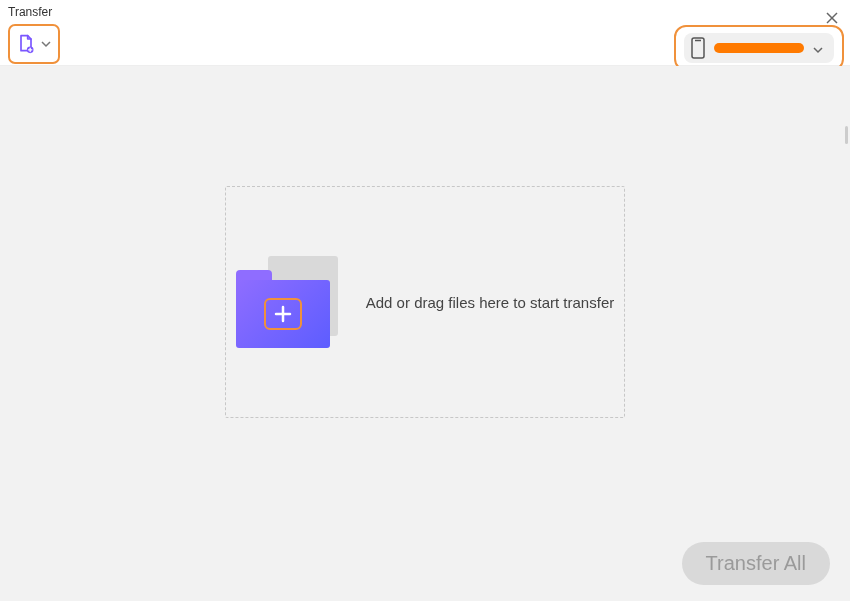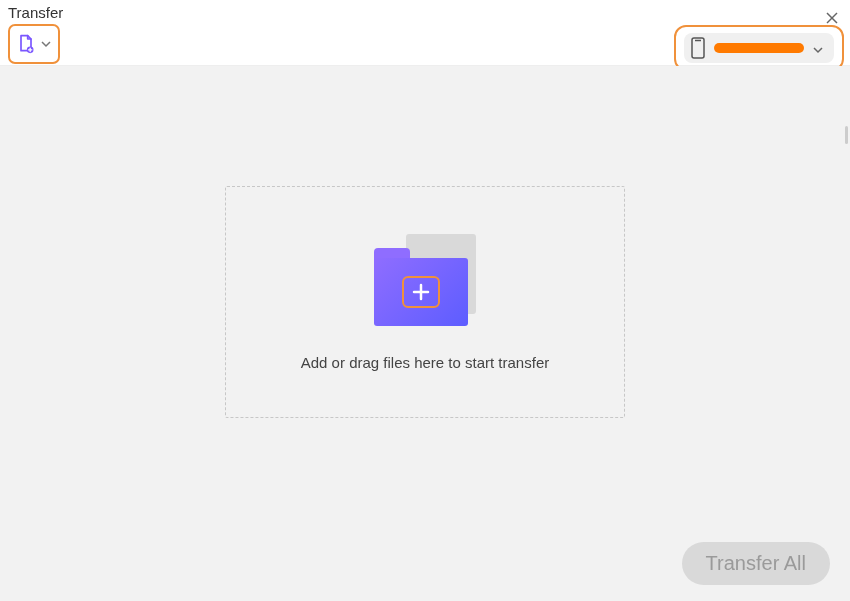--- a/index.html
+++ b/index.html
@@ -1,19 +1,19 @@
 <!DOCTYPE html>
 <html><head>
   <meta charset="utf-8">
   <style>
     * { box-sizing: border-box; margin: 0; padding: 0; }
     body { width: 850px; height: 601px; font-family: -apple-system, "Segoe UI", Arial, sans-serif; background: #fff; overflow: hidden; position: relative; }
 
     .titlebar { height: 24px; display: flex; align-items: center; padding: 0 8px; position: relative; }
-    .titlebar-title { font-size: 15px; color: #333; }
+    .titlebar-title { font-size: 12px; color: #333; }
     .titlebar-close { position: absolute; right: 10px; top: 10px; width: 16px; height: 16px; cursor: pointer; color: #666; }
     .titlebar-close svg { width: 100%; height: 100%; }
 
     .toolbar { height: 42px; display: flex; align-items: center; padding: 0 8px; border-bottom: 1px solid #eee; position: relative; }
 
     .add-file-btn { display: flex; align-items: center; gap: 4px; border: 2px solid #f0913b; border-radius: 7px; padding: 6px 6px; height: 40px; cursor: pointer; background: #fff; margin-top: -2px; }
     .add-file-btn .icon-slot { width: 20px; height: 20px; color: #7a56ff; }
     .add-file-btn .icon-slot svg { width: 100%; height: 100%; }
     .add-file-btn .chev { width: 12px; height: 12px; color: #777; }
     .add-file-btn .chev svg { width: 100%; height: 100%; }
@@ -22,21 +22,21 @@
     .device-outline { border: 2px solid #f0913b; border-radius: 12px; padding: 6px 8px; display: flex; align-items: center; }
     .device-select { display: flex; align-items: center; gap: 8px; background: #f0f0f0; border-radius: 8px; padding: 4px 10px 4px 6px; cursor: pointer; width: 150px; }
     .device-select .phone-icon { width: 16px; height: 22px; color: #555; flex: none; }
     .device-select .phone-icon svg { width: 100%; height: 100%; }
     .device-select .orange-bar { flex: 1; height: 10px; background: #ff7a00; border-radius: 999px; }
     .device-select .chev { width: 12px; height: 12px; color: #666; flex: none; }
     .device-select .chev svg { width: 100%; height: 100%; }
 
     .content { width: 100%; height: calc(100% - 24px - 42px); background: #f2f2f2; position: relative; display: flex; justify-content: center; align-items: flex-start; padding-top: 120px; }
 
-    .drop-zone { width: 400px; height: 232px; border: 1px dashed #c7c7c7; border-radius: 2px; display: flex; flex-direction: column; align-items: center; justify-content: center; gap: 28px; cursor: pointer; }
+    .drop-zone { width: 400px; height: 232px; border: 1px dashed #c7c7c7; border-radius: 2px; display: flex; flex-direction: row; align-items: center; justify-content: center; gap: 28px; cursor: pointer; }
     .drop-zone-art { position: relative; width: 102px; height: 92px; }
     .back-sheet { position: absolute; right: 0; top: 0; width: 70px; height: 80px; background: #d9d9d9; border-radius: 3px; }
     .folder { position: absolute; left: 0; bottom: 0; width: 94px; height: 68px; display: block; }
     .folder .tab { position: absolute; top: -10px; left: 0; width: 36px; height: 14px; background: #8f6dff; border-radius: 4px 4px 0 0; }
     .folder .body { position: absolute; inset: 0; background: linear-gradient(135deg, #8f6dff 0%, #5d5dff 100%); border-radius: 3px; }
     .plus-badge { position: absolute; left: 50%; top: 50%; transform: translate(-50%, -50%); width: 38px; height: 32px; border: 2px solid #f0913b; border-radius: 6px; display: flex; align-items: center; justify-content: center; color: #fff; }
     .plus-badge svg { width: 18px; height: 18px; }
 
     .drop-text { font-size: 15px; color: #444; }
 

